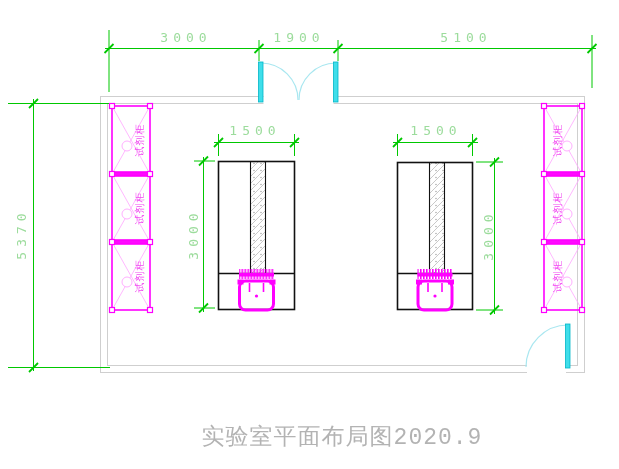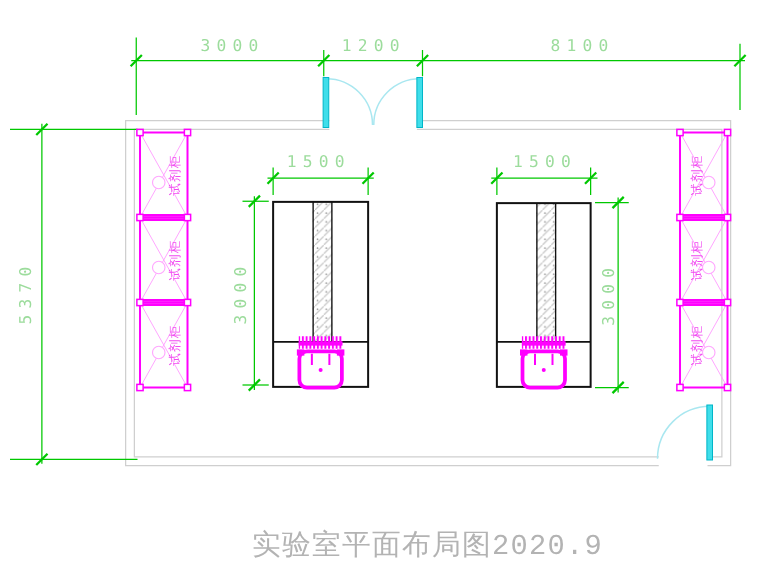--- a/index.html
+++ b/index.html
@@ -172,22 +172,22 @@
       <rect x="333.5" y="62" width="4.5" height="40" fill="#3fdeea" stroke="#00b6c8" stroke-width="0.8"></rect>
     </g>
 
     <g>
       <path d="M568,325 A42,42 0 0 0 526,367" fill="none" stroke="#a9e7f0" stroke-width="1.2"></path>
       <rect x="565.5" y="324" width="4.5" height="44" fill="#3fdeea" stroke="#00b6c8" stroke-width="0.8"></rect>
     </g>
   </svg>
 
   <div class="lbl dim" style="left:186px; top:37px;">3000</div>
-  <div class="lbl dim" style="left:299px; top:37px;">1200</div>
-  <div class="lbl dim" style="left:466px; top:37px;">8100</div>
+  <div class="lbl dim" style="left:299px; top:37px;">1900</div>
+  <div class="lbl dim" style="left:466px; top:37px;">5100</div>
   <div class="lbl dim v" style="left:21px; top:234px;">5370</div>
 
   <div class="lbl dim" style="left:255px; top:130px;">1500</div>
   <div class="lbl dim v" style="left:193px; top:234px;">3000</div>
   <div class="lbl dim" style="left:436px; top:130px;">1500</div>
   <div class="lbl dim v" style="left:488px; top:235px;">3000</div>
 
   <div class="lbl cab" style="left:140px; top:140px;">试剂柜</div>
   <div class="lbl cab" style="left:140px; top:208px;">试剂柜</div>
   <div class="lbl cab" style="left:140px; top:276px;">试剂柜</div>

